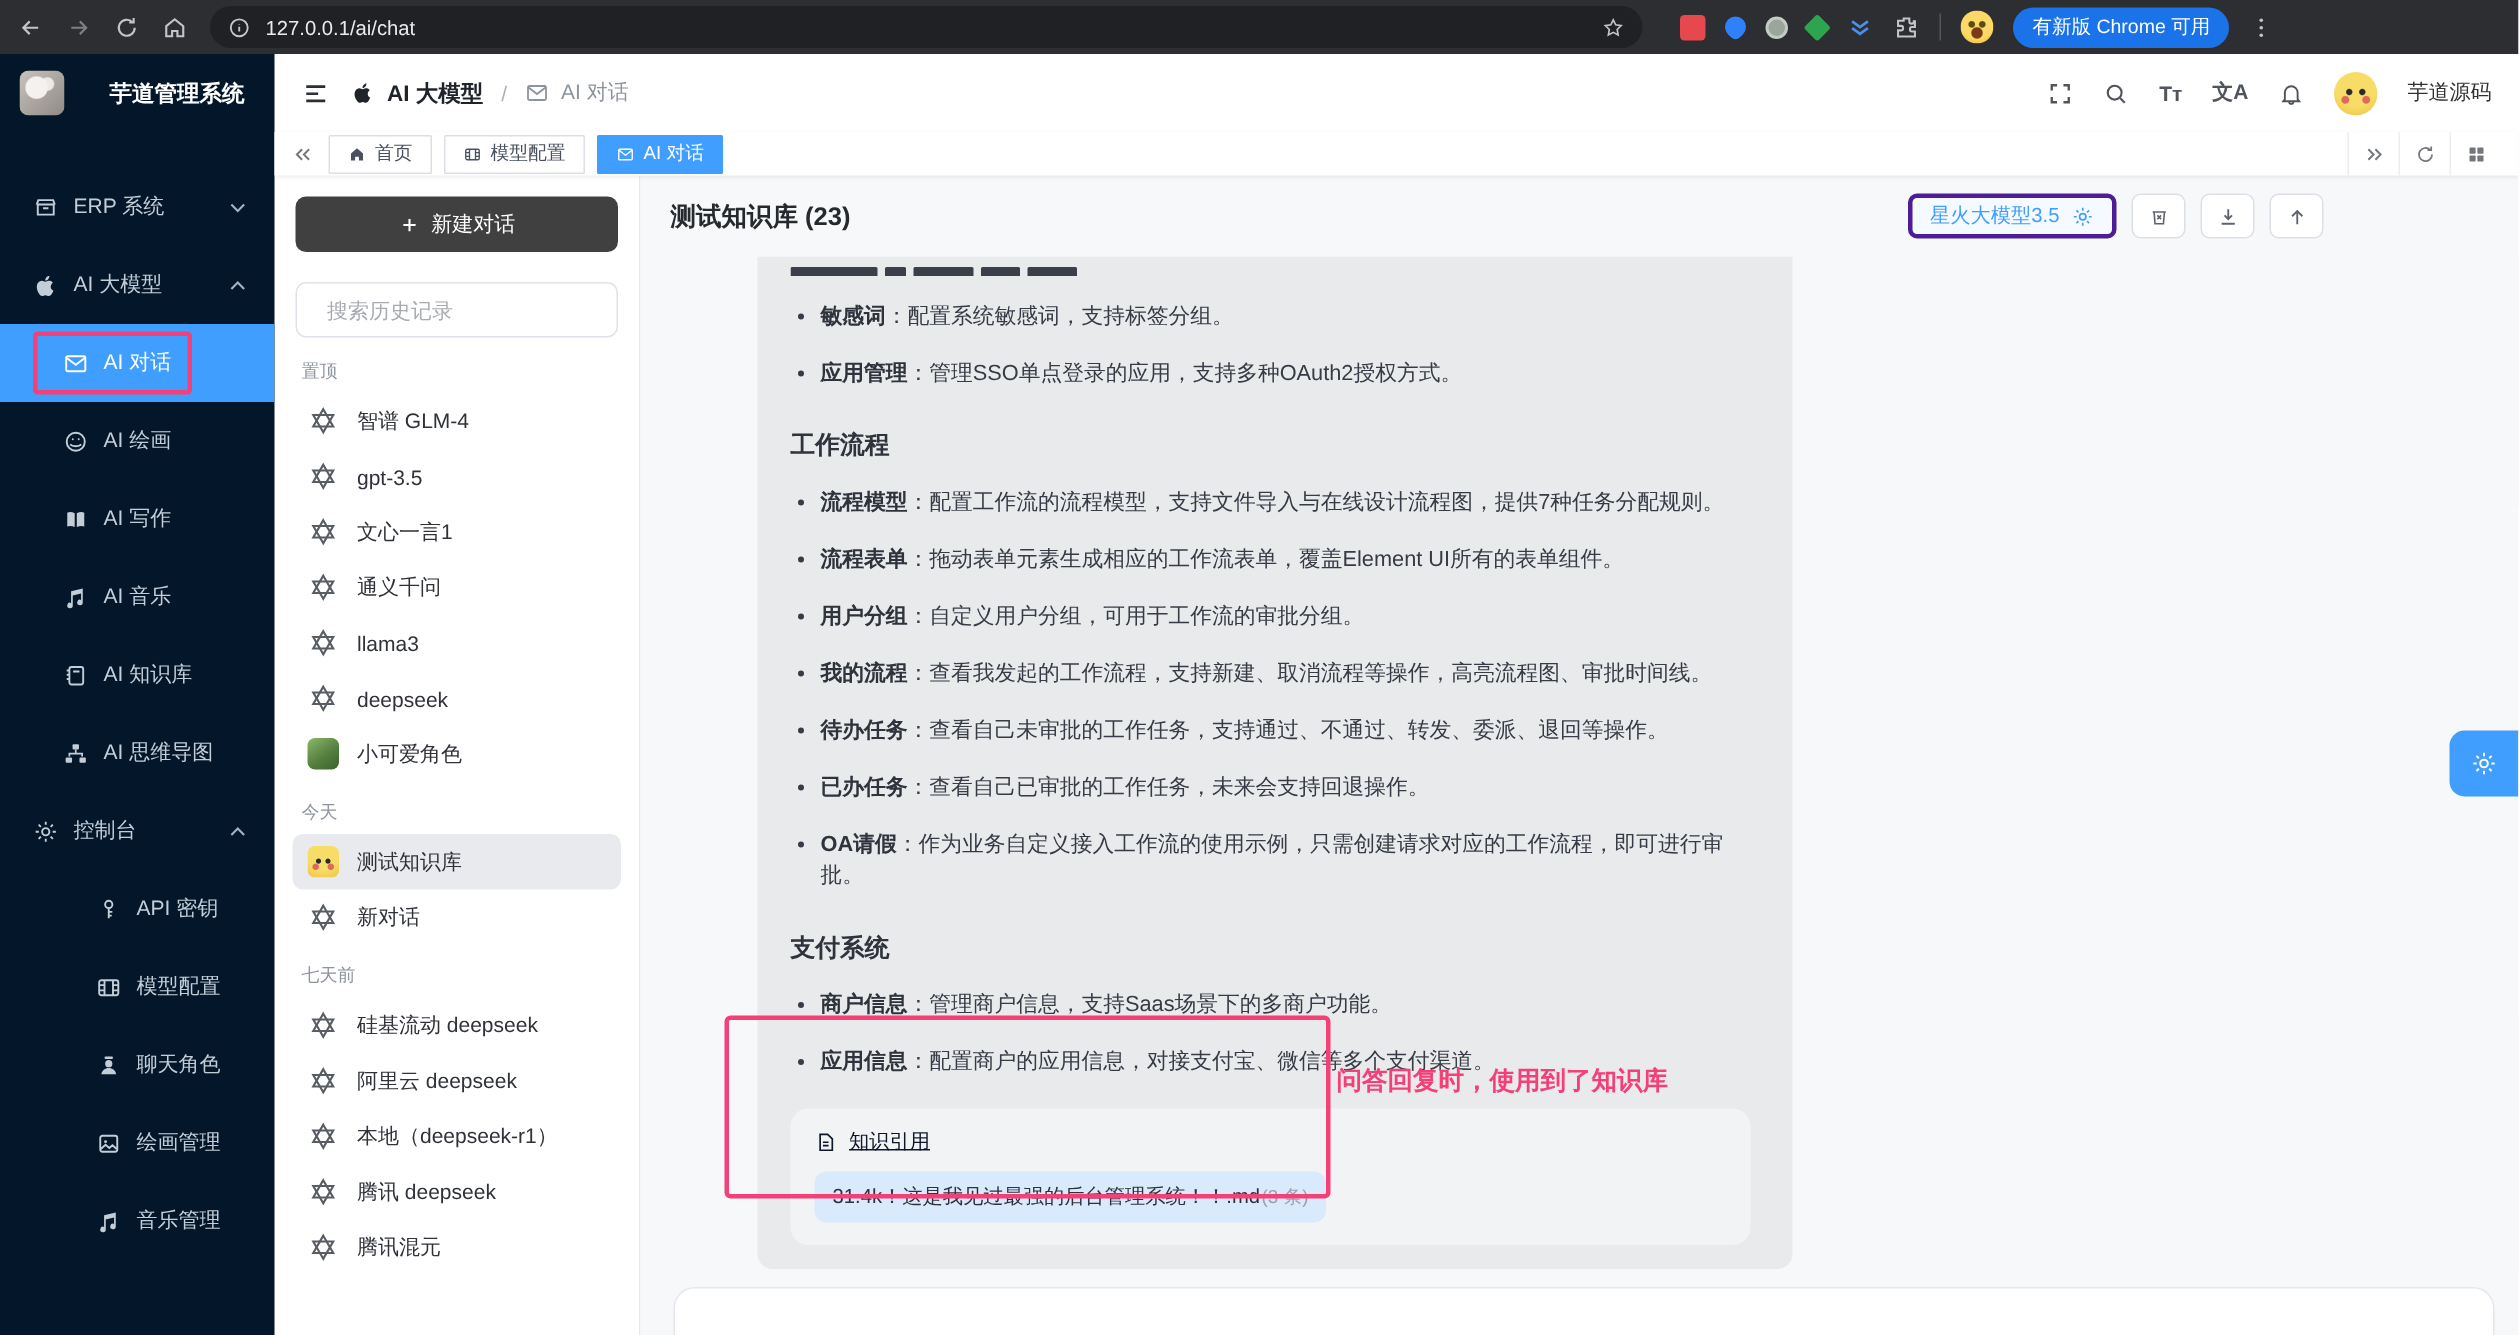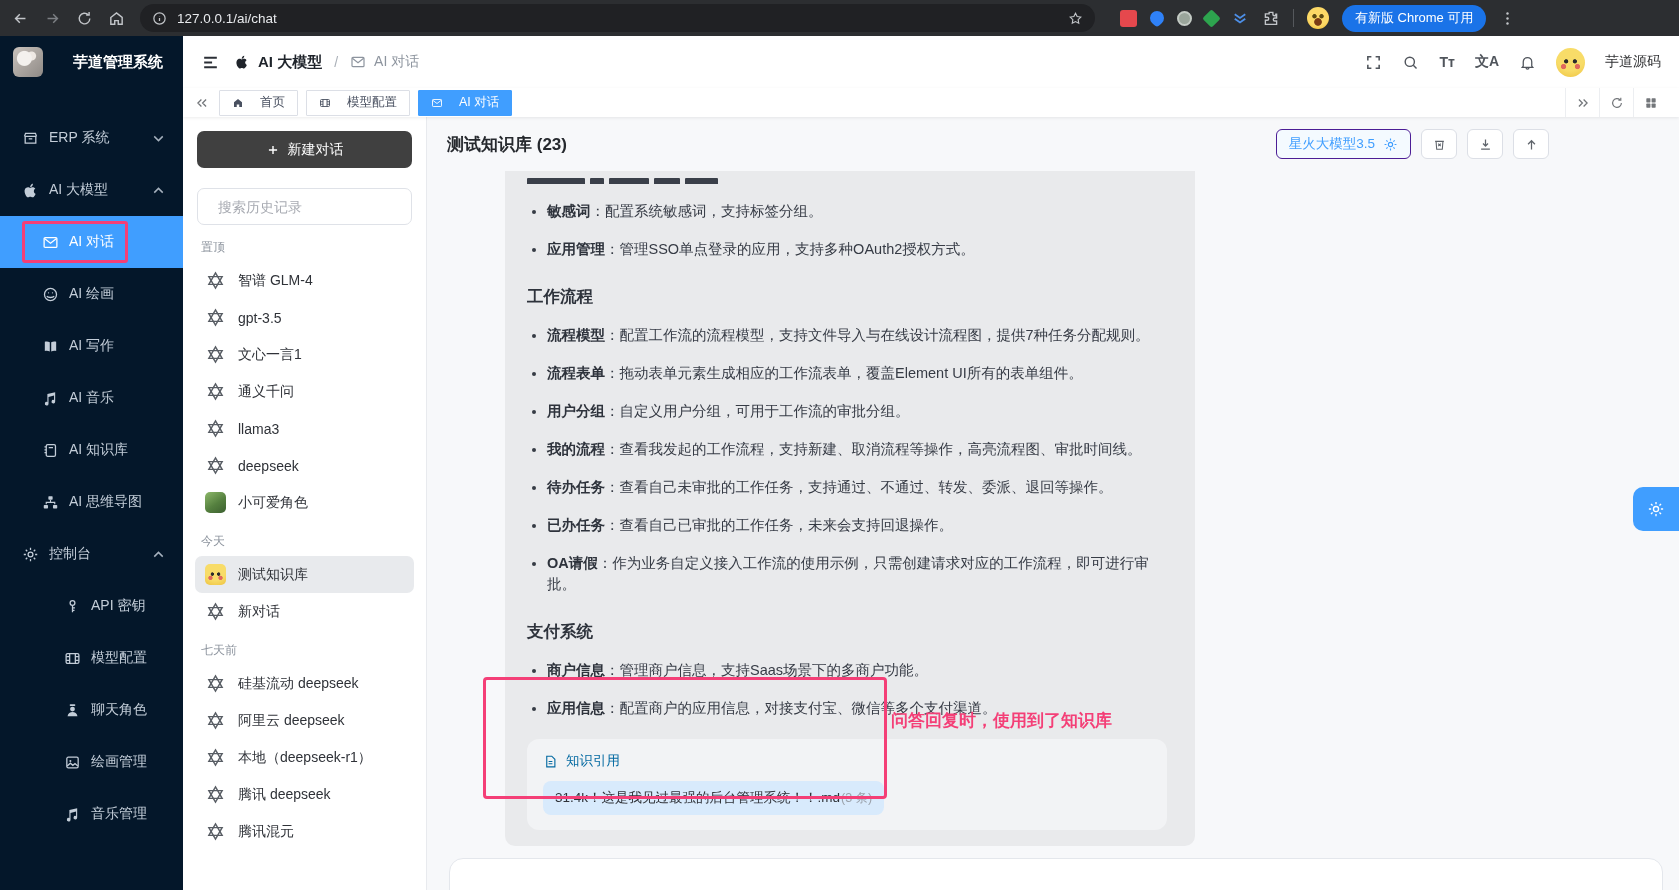--- a/index.html
+++ b/index.html
@@ -65,21 +65,21 @@
     background:radial-gradient(circle at 35% 46%,#2b2b2b 0 1.7px,transparent 2.5px),
                radial-gradient(circle at 65% 46%,#2b2b2b 0 1.7px,transparent 2.5px),
                radial-gradient(circle at 26% 64%,#e0685c 0 2.2px,transparent 3px),
                radial-gradient(circle at 74% 64%,#e0685c 0 2.2px,transparent 3px),
                radial-gradient(circle at 50% 30%,#f8dc68 0 55%,#eec23f 100%); }
   .username { font-size:14px; color:#303133; }
 
   
   .tabbar { height:29px; background:#fff; display:flex; align-items:center; padding:0 12px; box-shadow:0 1px 3px rgba(0,0,0,.08); position:relative; z-index:2; }
   .tab-chev { width:14px; height:14px; color:#73767a; margin-right:10px; }
-  .tab { height:26px; padding:0 12px; border:1px solid #dcdfe6; border-radius:1px; display:flex; align-items:center; gap:16px; font-size:12.5px; color:#495060; background:#fff; margin-right:8px; cursor:pointer; white-space:nowrap; }
+  .tab { height:26px; padding:0 12px; border:1px solid #dcdfe6; border-radius:1px; display:flex; align-items:center; gap:6px; font-size:12.5px; color:#495060; background:#fff; margin-right:8px; cursor:pointer; white-space:nowrap; }
   .tab .icon { width:12px; height:12px; }
   .tab.active { background:#409eff; border-color:#409eff; color:#fff; }
   .tab-right { margin-left:auto; display:flex; align-items:center; height:100%; }
   .tab-tool { width:34px; height:100%; display:flex; align-items:center; justify-content:center; color:#73767a; border-left:1px solid #eceef1; }
   .tab-tool .icon { width:14px; height:14px; }
 
   
   .content { flex:1; display:flex; min-height:0; }
   .chatlist { width:244px; background:#fff; border-right:1px solid #e8eaee; padding:12px 12px 0; overflow:hidden; flex:0 0 auto; }
   .newchat { height:37px; background:#404040; color:#fff; border-radius:7px; display:flex; align-items:center; justify-content:center; gap:8px; font-size:14px; margin:2px 2px 20px; cursor:pointer; }
@@ -98,35 +98,35 @@
     background:radial-gradient(circle at 35% 48%,#2b2b2b 0 1.4px,transparent 2px),
                radial-gradient(circle at 65% 48%,#2b2b2b 0 1.4px,transparent 2px),
                radial-gradient(circle at 26% 66%,#e0685c 0 1.8px,transparent 2.5px),
                radial-gradient(circle at 74% 66%,#e0685c 0 1.8px,transparent 2.5px),
                radial-gradient(circle at 50% 30%,#f8dc68 0 55%,#eec23f 100%); }
 
   .main { flex:1; position:relative; background:#f7f8fa; overflow:hidden; min-width:0; }
   .main-head { height:54px; display:flex; align-items:center; padding:0 130px 0 20px; }
   .main-title { font-size:17px; font-weight:bold; color:#26292e; }
   .main-controls { margin-left:auto; display:flex; align-items:center; gap:10px; }
-  .model-pill { height:30px; border:1px solid #4c1d95; background:#f4faff; color:#409eff; border-radius:6px; display:flex; align-items:center; gap:8px; padding:4px 12px; font-size:13.5px; cursor:pointer; white-space:nowrap; }
+  .model-pill { height:30px; border:3px solid #4c1d95; background:#f4faff; color:#409eff; border-radius:6px; display:flex; align-items:center; gap:8px; padding:4px 12px; font-size:13.5px; cursor:pointer; white-space:nowrap; }
   .model-pill .icon { width:15px; height:15px; }
   .sq-btn { width:36px; height:30px; border:1px solid #dcdfe6; background:#fff; border-radius:6px; display:flex; align-items:center; justify-content:center; color:#5f646b; cursor:pointer; }
   .sq-btn .icon { width:15px; height:15px; }
 
   .chatview { position:absolute; top:54px; left:0; right:0; bottom:0; padding-left:78px; overflow:hidden; }
   .bubble { width:690px; background:#e9eaec; border-radius:0 0 10px 10px; padding:4px 22px 16px; color:#363b45; font-size:14.5px; }
   .clip-frag { height:9px; overflow:hidden; display:flex; gap:5px; padding-top:3px; }
   .clip-frag i { display:block; height:12px; background:#3a3f49; border-radius:1px; }
   .msg-h { font-size:16.5px; font-weight:bold; margin:26px 0 4px; color:#2e333c; }
   .bubble ul { margin:0; padding-left:20px; list-style:disc; }
   .bubble li { margin:17px 0; line-height:1.45; }
   .bubble li b { color:#2e333c; }
   .cite-card { background:#f2f3f5; border-radius:12px; margin:20px 6px 0 0; padding:13px 16px 15px; }
-  .cite-head { display:flex; align-items:center; gap:8px; color:#0369a1; font-size:13.5px; }
+  .cite-head { display:flex; align-items:center; gap:8px; color:#0f172a; font-size:13.5px;text-decoration:underline; }
   .cite-head .icon { width:15px; height:15px; }
   .cite-pill { display:inline-flex; align-items:center; gap:1px; background:#d8eafc; border-radius:8px; margin-top:11px; padding:8px 12px; font-size:13.5px; color:#2f3238; cursor:pointer; }
   .cite-count { color:#9aa1aa; font-size:12.5px; }
   .msg-actions { display:flex; gap:16px; margin-top:16px; color:#8d939c; }
   .msg-actions .icon { width:17px; height:17px; cursor:pointer; }
 
   .composer { position:absolute; top:741px; left:22px; right:16px; height:70px; border:1px solid #e4e7ec; border-radius:14px; background:#fff; }
   .float-gear { position:absolute; right:0; top:370px; width:46px; height:44px; background:#409eff; border-radius:10px 0 0 10px; display:flex; align-items:center; justify-content:center; color:#fff; cursor:pointer; }
   .float-gear .icon { width:18px; height:18px; }
 

